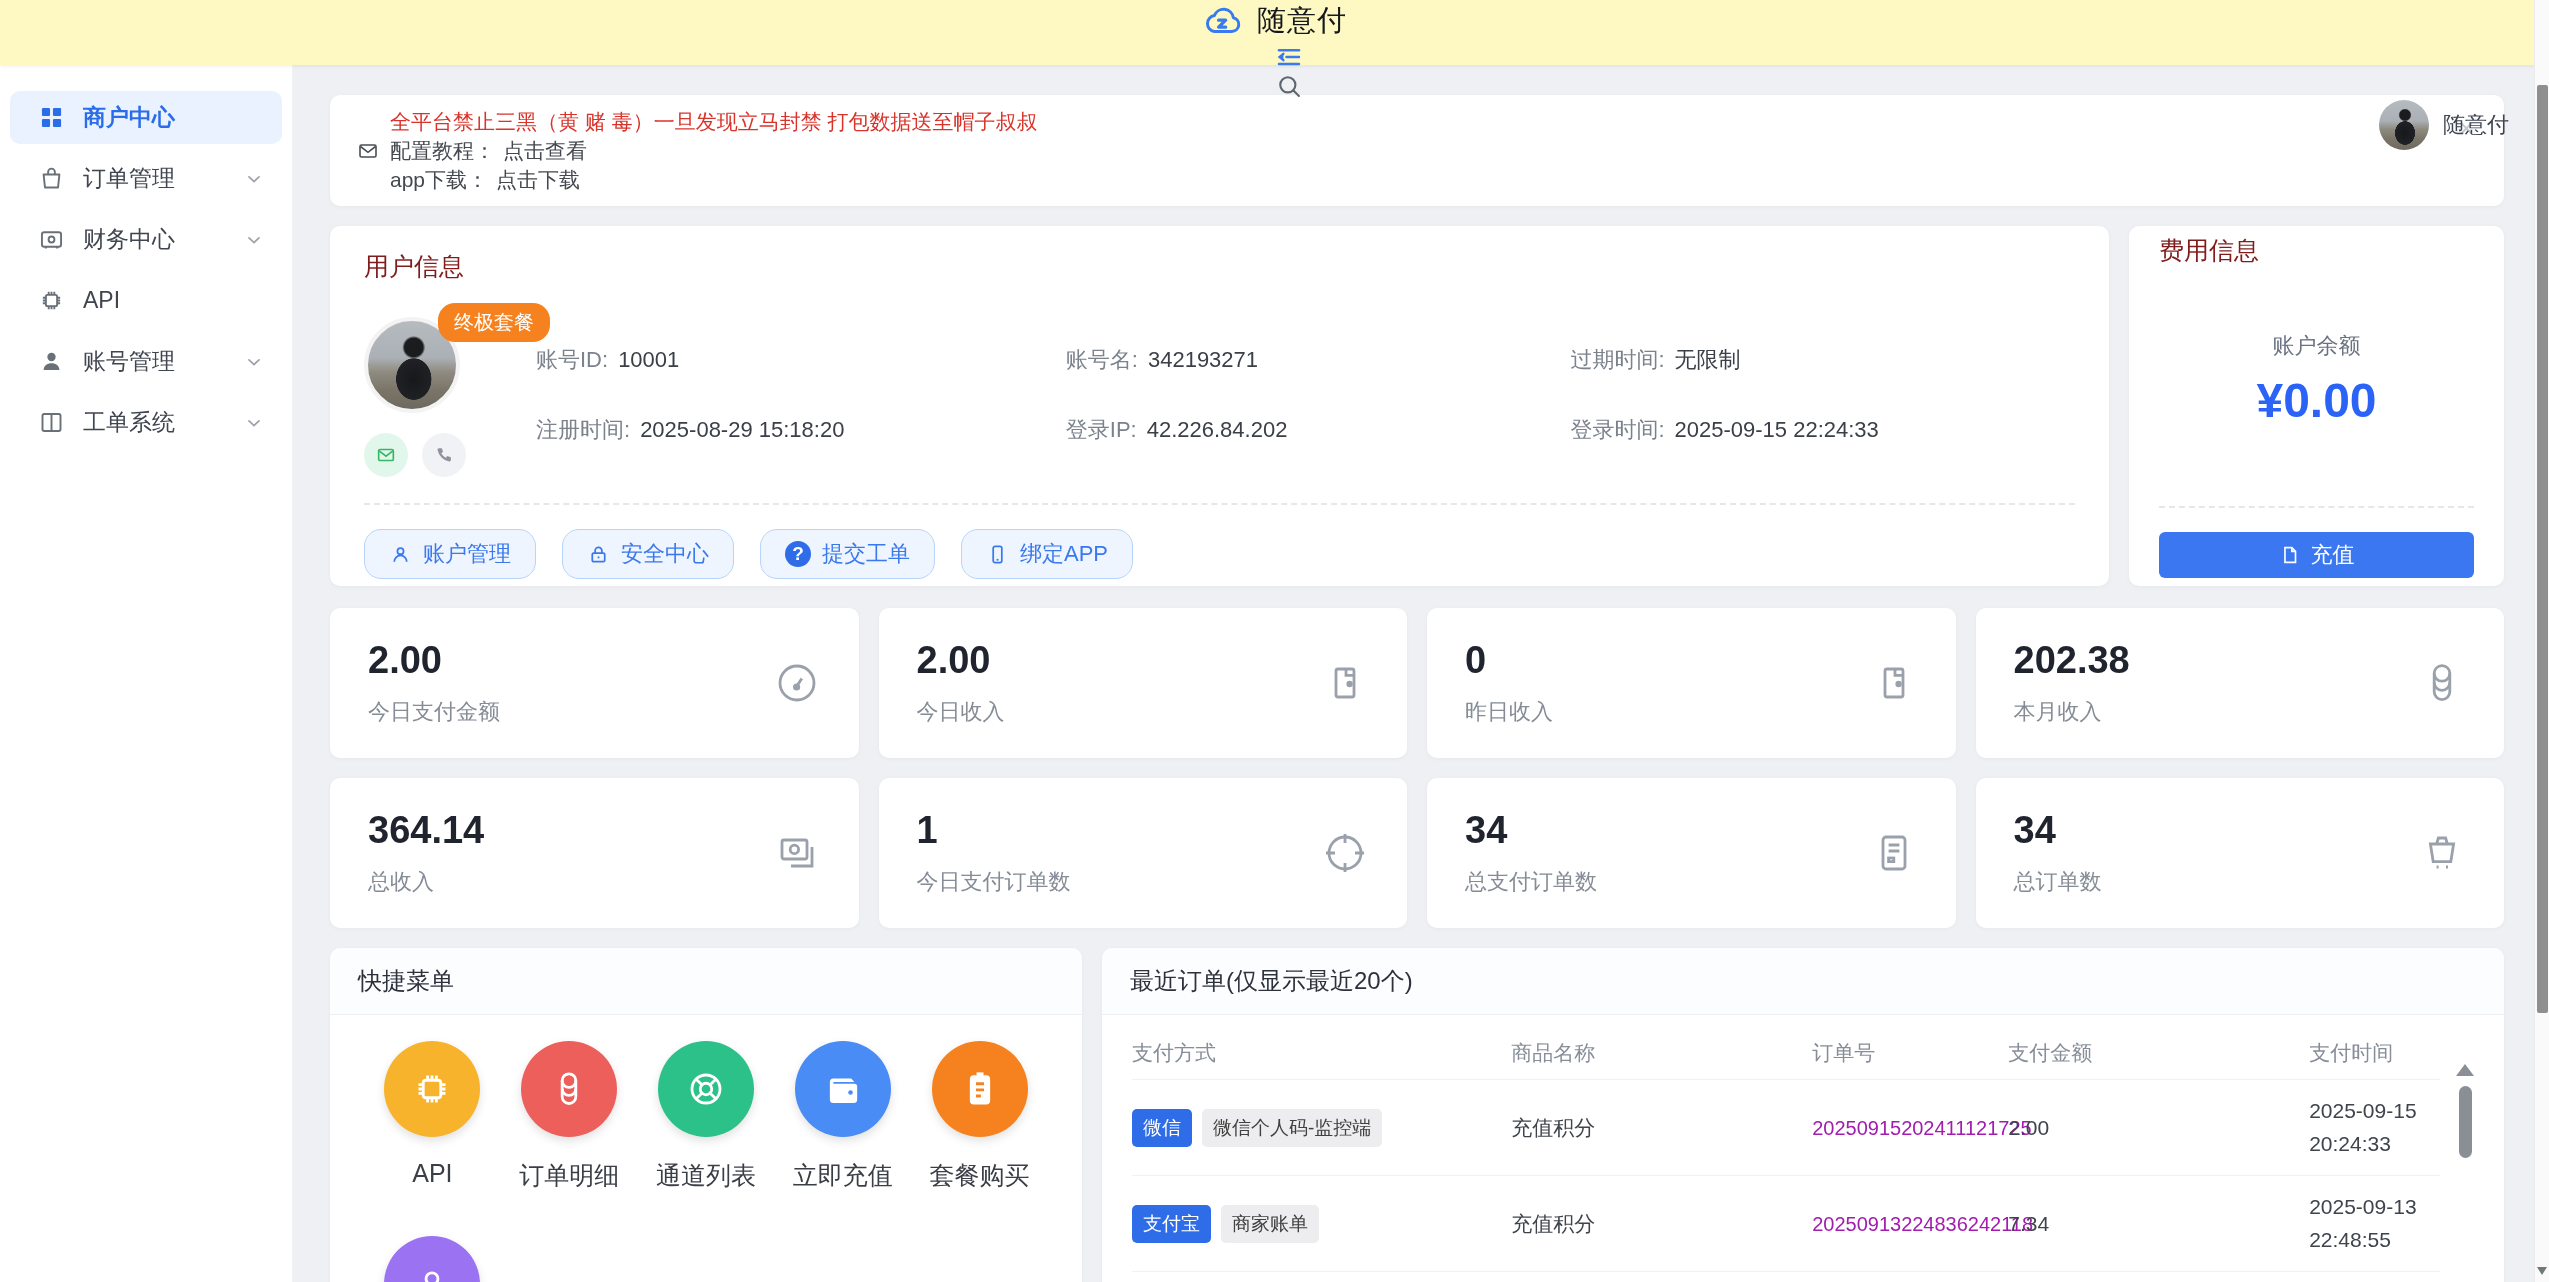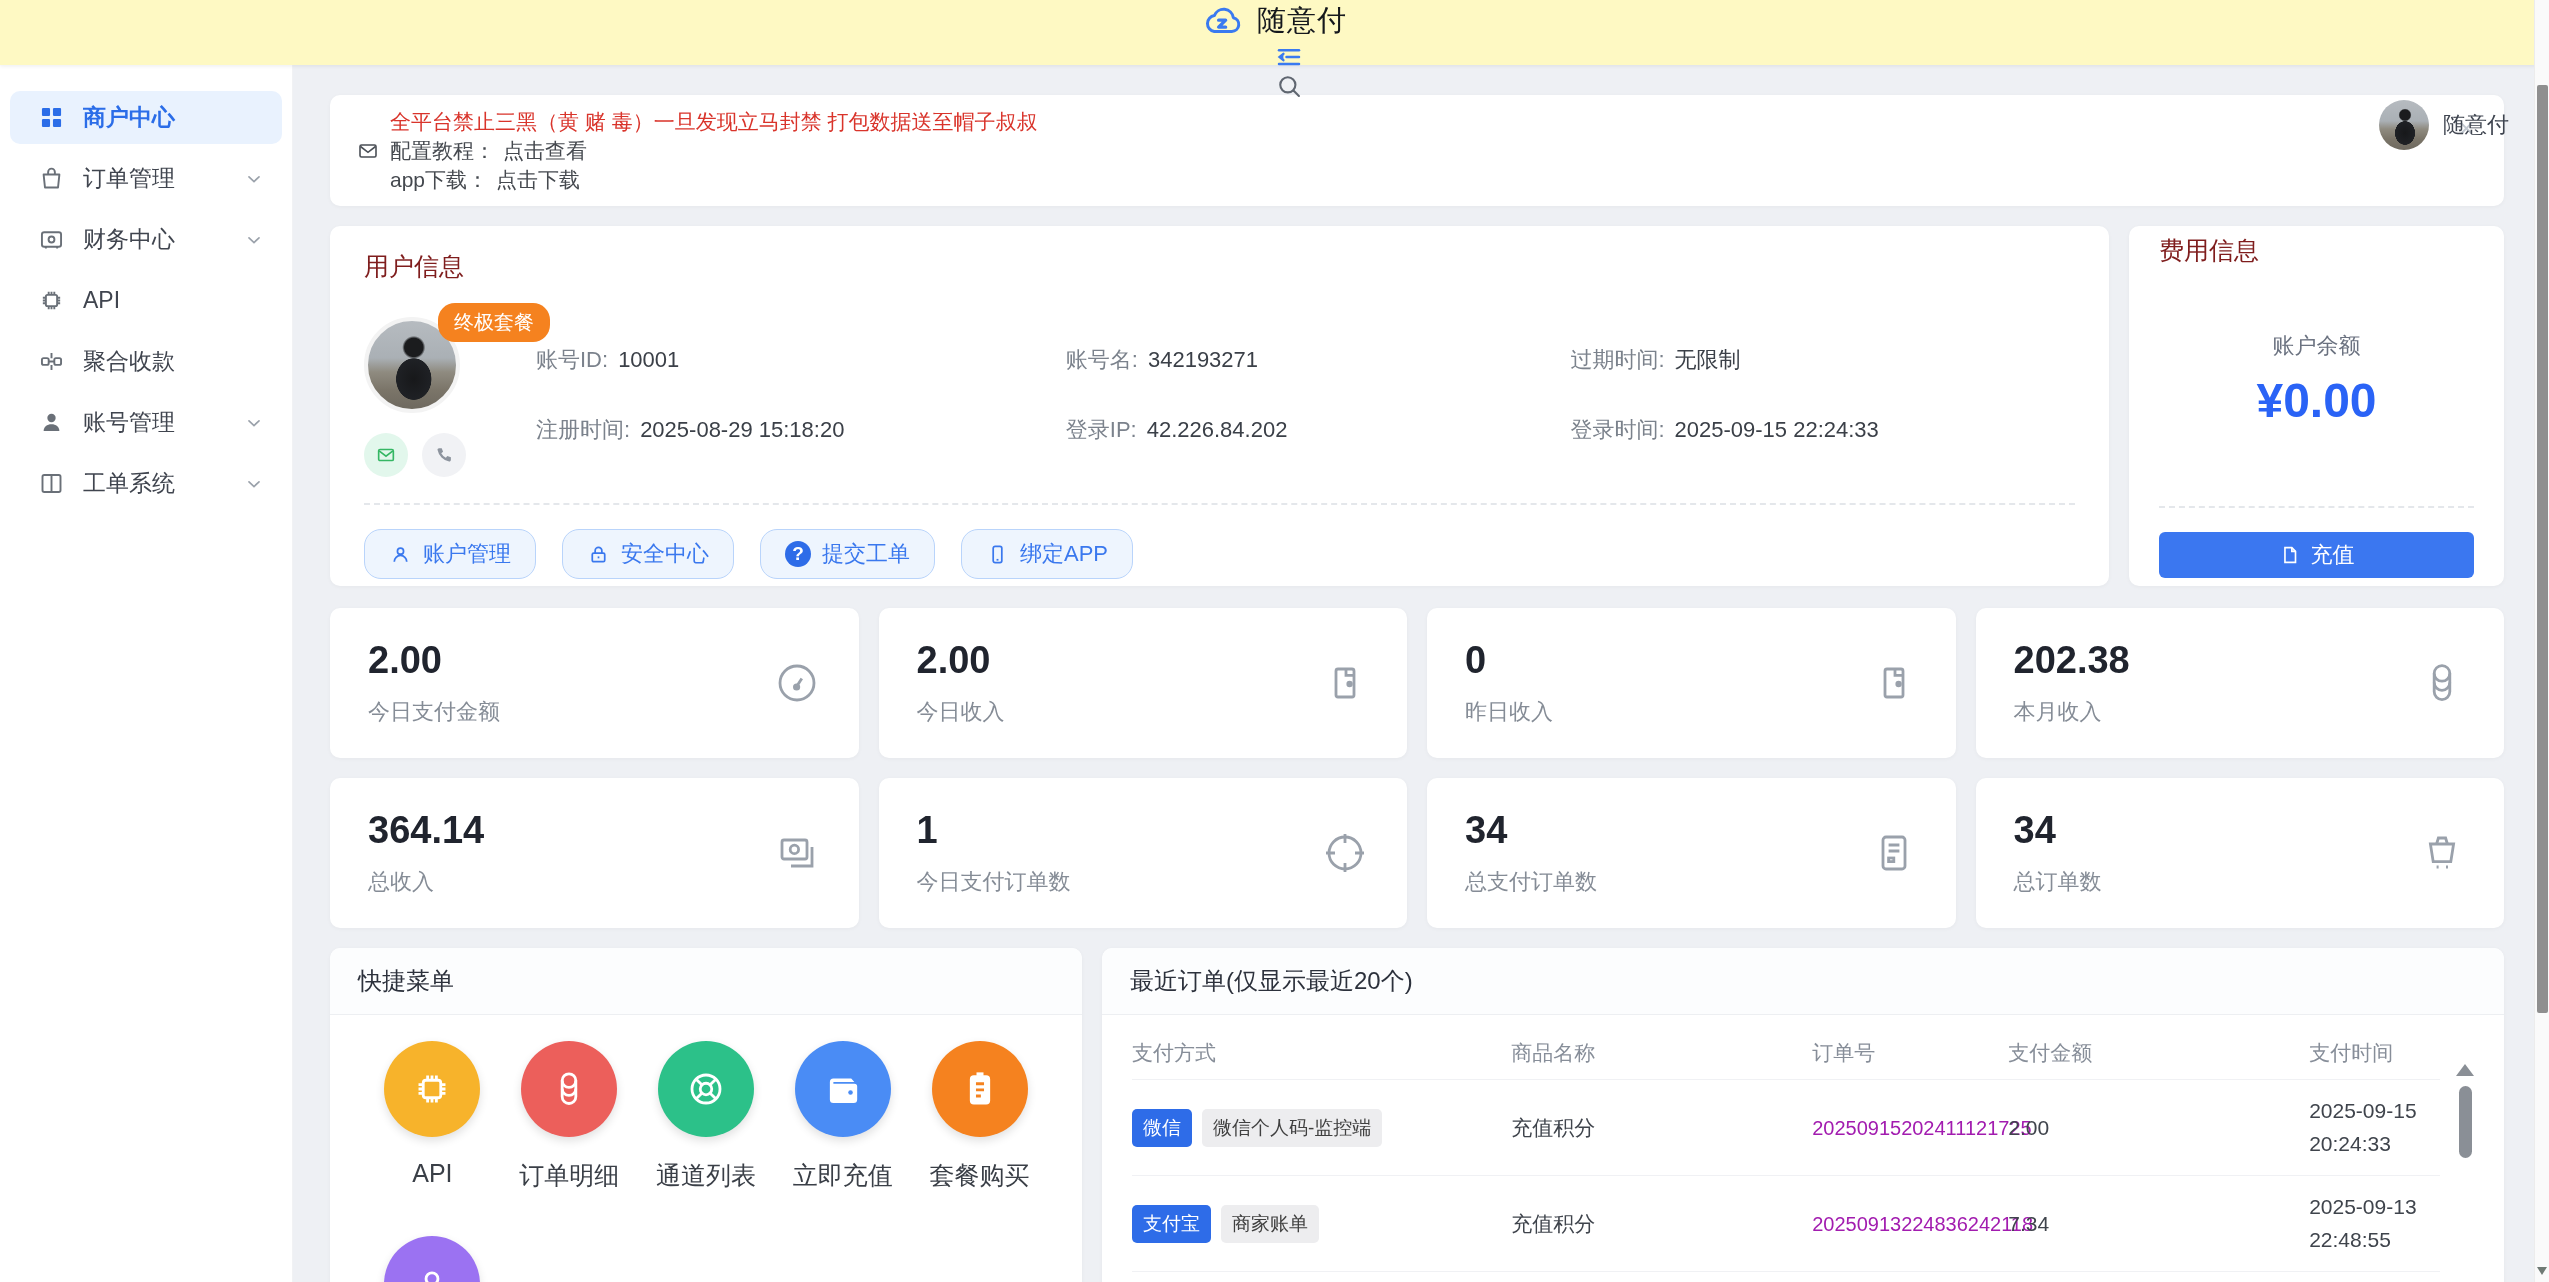--- a/index.html
+++ b/index.html
@@ -183,30 +183,20 @@
     </span>
   </div>
   <div class="side-item">
     <span class="s-ico">
       <svg width="27" height="27" viewBox="0 0 24 24" fill="none" stroke="currentColor" stroke-width="1.7">
         <rect x="7" y="7" width="10" height="10" rx="1.5"></rect>
         <path d="M9.5 7V4.3M12 7V4.3M14.5 7V4.3M9.5 19.7V17M12 19.7V17M14.5 19.7V17M7 9.5H4.3M7 12H4.3M7 14.5H4.3M19.7 9.5H17M19.7 12H17M19.7 14.5H17"></path>
       </svg>
     </span>
     <span>API</span>
-  </div>
-  <div class="side-item">
-    <span class="s-ico">
-      <svg width="27" height="27" viewBox="0 0 24 24" fill="none" stroke="currentColor" stroke-width="1.7">
-        <rect x="3.5" y="9" width="6" height="6" rx="1.5"></rect>
-          <rect x="14.5" y="9" width="6" height="6" rx="1.5"></rect>
-        <path d="M9.5 12h5M12 4.5V9M12 15v4.5"></path>
-      </svg>
-    </span>
-    <span>聚合收款</span>
   </div>
   <div class="side-item">
     <span class="s-ico">
       <svg width="27" height="27" viewBox="0 0 24 24" fill="currentColor">
         <circle cx="12" cy="8" r="3.7"></circle>
           <path d="M5 19.5c0-3.6 3.1-6 7-6s7 2.4 7 6z"></path>
       </svg>
     </span>
     <span>账号管理</span>
     <span class="chev">

